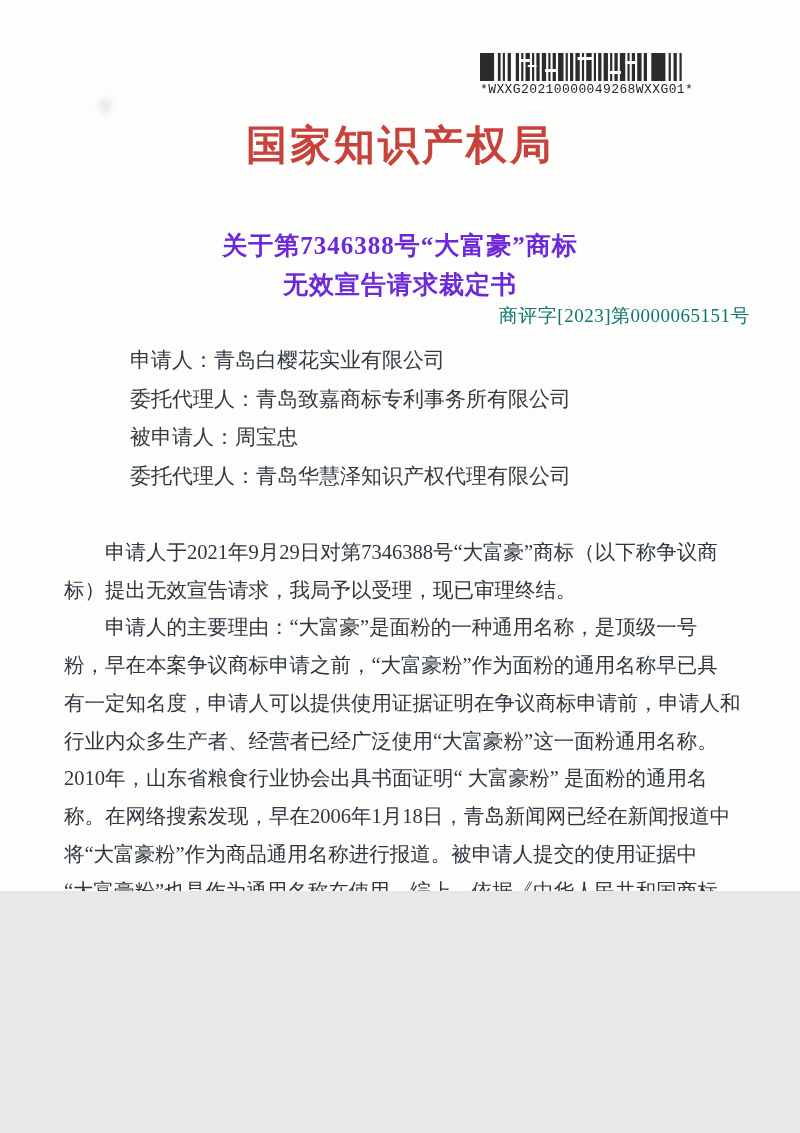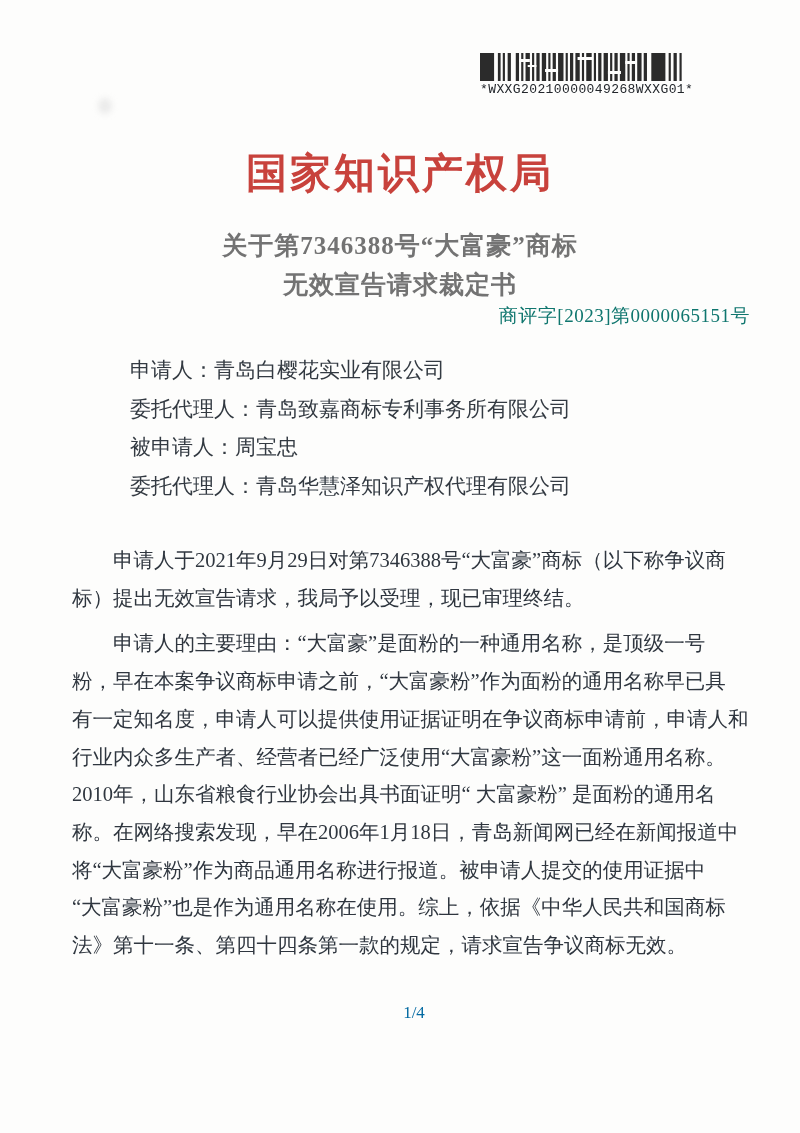--- a/index.html
+++ b/index.html
@@ -1,18 +1,18 @@
 <!DOCTYPE html>
 <html><head>
 <meta charset="utf-8">
 <style>
   html,body{margin:0;padding:0;background:#e8e8e8;}
   .page{
     position:relative;
-    width:800px;height:1133px;
+    width:800px;height:891px;
     margin:0 auto;
     background:#fdfdfc;
     font-family:"Liberation Serif","DejaVu Serif",serif;
     color:#333a42;
     overflow:hidden;
   }
   .scan-artifact{
     position:absolute;left:98px;top:98px;width:14px;height:16px;
     background:#d9d9d9;filter:blur(3px);opacity:.5;border-radius:50%;
   }
@@ -24,43 +24,42 @@
   .barcode-text{
     font-family:"Liberation Mono","DejaVu Sans Mono",monospace;
     font-size:13px;letter-spacing:.4px;color:#22262b;
     margin-top:1px;white-space:nowrap;
   }
   .agency-title{
     position:absolute;top:118px;left:0;width:100%;
     text-align:center;
     font-size:41px;font-weight:600;letter-spacing:3px;
     color:#c8423c;
-    margin-top:28px;
   }
   .doc-title{
     position:absolute;top:226px;left:0;width:100%;
     text-align:center;
     font-size:25px;font-weight:600;letter-spacing:1px;
-    line-height:39px;color:#737373;
+    line-height:39px;color:#6d28d9;
   }
   .ref-line{
     position:absolute;top:303px;right:50px;
     font-size:19px;letter-spacing:.5px;color:#0f766e;
   }
   .parties{
-    position:absolute;top:351px;left:130px;
+    position:absolute;top:341px;left:130px;
     font-size:21px;line-height:38.5px;
     white-space:pre-line;color:#333a42;
   }
   .body-text{
     position:absolute;top:534px;left:64px;width:700px;
     font-size:20.5px;line-height:37.7px;color:#2f363f;
   }
   .para{
-    margin:8px;text-indent:2em;white-space:pre-line;
+    margin:0;text-indent:2em;white-space:pre-line;
   }
   .page-footer{
     position:absolute;top:1003px;left:14px;width:100%;
     text-align:center;font-size:17px;color:#0369a1;
   }
 </style>
 </head>
 <body>
 
 <div class="page">

